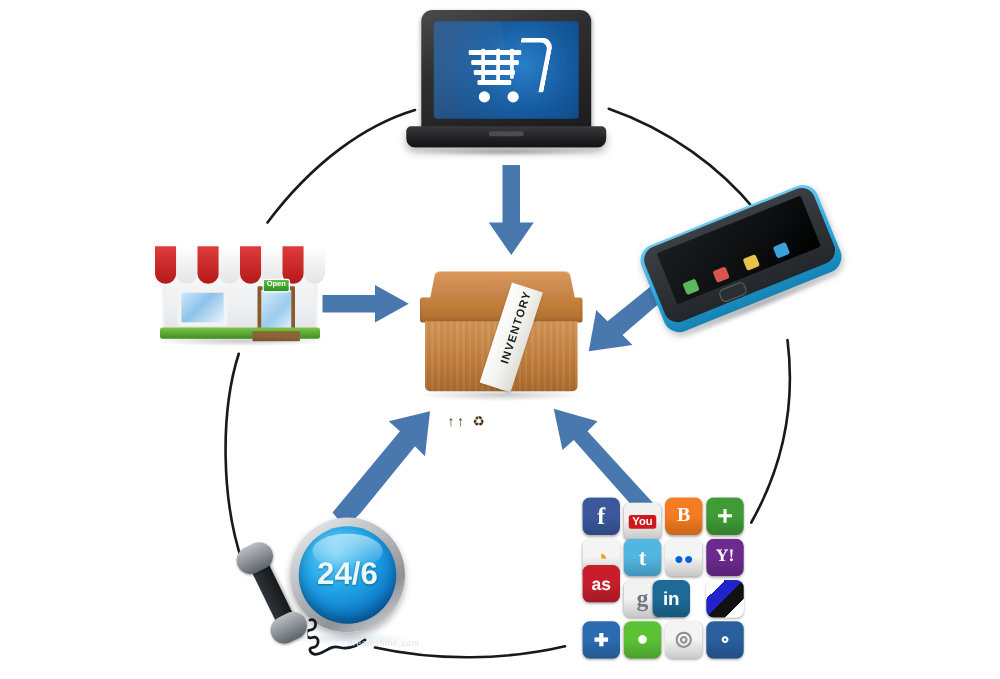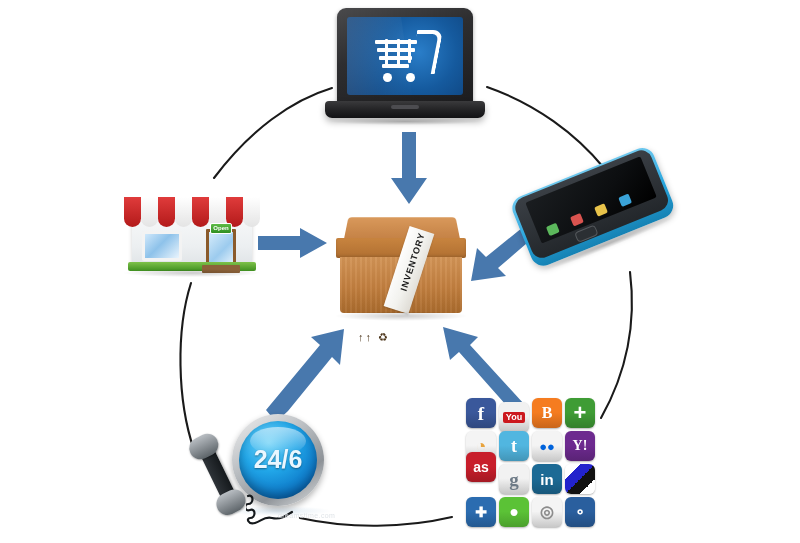--- a/index.html
+++ b/index.html
@@ -401,21 +401,21 @@
         </div>
         <div class="sic" style="left: 99px; top: 33px; background: linear-gradient(rgb(109, 42, 143) 0%, rgb(109, 42, 143) 48%, rgba(0, 0, 0, 0.18) 100%), rgb(109, 42, 143);">
           <span class="lbl" style="color: rgb(255, 255, 255); font-size: 14px; font-family: &quot;Liberation Serif&quot;, serif;">Y!</span>
         </div>
         <div class="sic" style="left: 0px; top: 54px; background: linear-gradient(rgb(200, 30, 43) 0%, rgb(200, 30, 43) 48%, rgba(0, 0, 0, 0.18) 100%), rgb(200, 30, 43);">
           <span class="lbl" style="color: rgb(255, 255, 255); font-size: 14px; font-family: &quot;Liberation Sans&quot;, sans-serif;">as</span>
         </div>
         <div class="sic" style="left: 33px; top: 66px; background: linear-gradient(rgb(242, 242, 242) 0%, rgb(242, 242, 242) 48%, rgba(0, 0, 0, 0.18) 100%), rgb(242, 242, 242);">
           <span class="lbl" style="color: rgb(109, 122, 134); font-size: 19px; font-family: &quot;Liberation Serif&quot;, serif;">g</span>
         </div>
-        <div class="sic" style="left: 66px; top: 66px; background: linear-gradient(rgb(28, 106, 149) 0%, rgb(28, 106, 149) 48%, rgba(0, 0, 0, 0.18) 100%), rgb(28, 106, 149);">
+        <div class="sic" style="left: 56px; top: 66px; background: linear-gradient(rgb(28, 106, 149) 0%, rgb(28, 106, 149) 48%, rgba(0, 0, 0, 0.18) 100%), rgb(28, 106, 149);">
           <span class="lbl" style="color: rgb(255, 255, 255); font-size: 15px; font-family: &quot;Liberation Sans&quot;, sans-serif;">in</span>
         </div>
         <div class="sic" style="left: 99px; top: 66px; background: linear-gradient(135deg, rgb(255, 255, 255) 0px, rgb(255, 255, 255) 25%, rgb(34, 34, 204) 25%, rgb(34, 34, 204) 50%, rgb(17, 17, 17) 50%, rgb(17, 17, 17) 75%, rgb(255, 255, 255) 75%, rgb(255, 255, 255) 100%);">
           <span class="lbl" style="color: rgb(255, 255, 255); font-size: 12px; font-family: &quot;Liberation Sans&quot;, sans-serif;"></span>
         </div>
         <div class="sic" style="left: 0px; top: 99px; background: linear-gradient(rgb(43, 108, 176) 0%, rgb(43, 108, 176) 48%, rgba(0, 0, 0, 0.18) 100%), rgb(43, 108, 176);">
           <span class="lbl" style="color: rgb(255, 255, 255); font-size: 14px; font-family: &quot;Liberation Sans&quot;, sans-serif;">✚</span>
         </div>
         <div class="sic" style="left: 33px; top: 99px; background: linear-gradient(rgb(91, 194, 54) 0%, rgb(91, 194, 54) 48%, rgba(0, 0, 0, 0.18) 100%), rgb(91, 194, 54);">
           <span class="lbl" style="color: rgb(255, 255, 255); font-size: 16px; font-family: &quot;Liberation Sans&quot;, sans-serif;">●</span>

